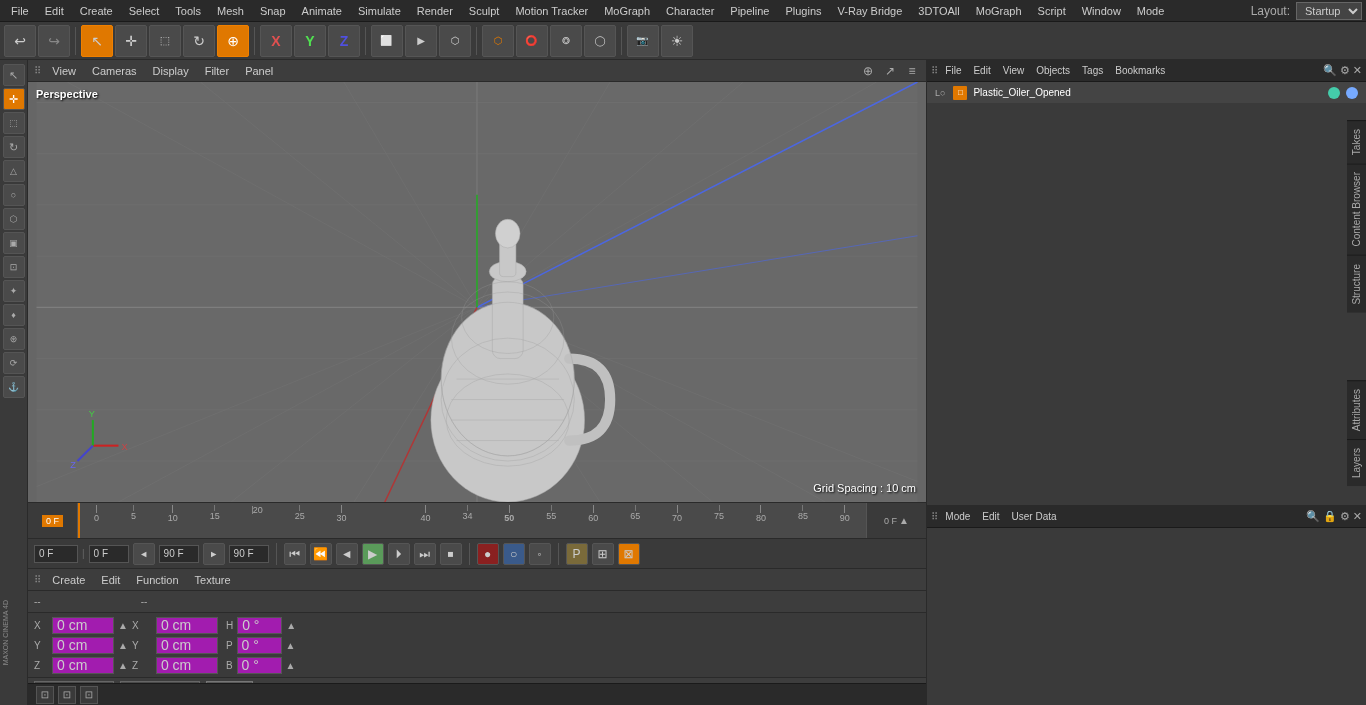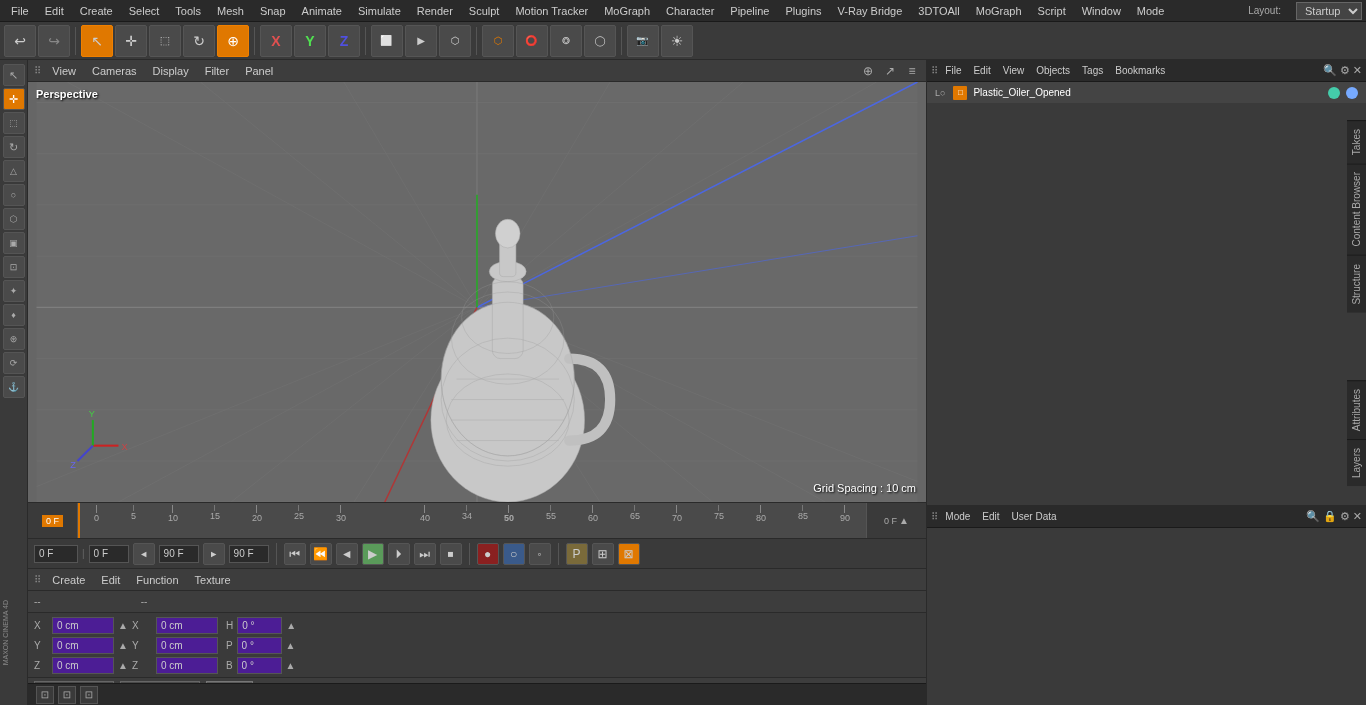--- a/index.html
+++ b/index.html
@@ -335,24 +335,24 @@
       height: 20px;
       padding: 0 6px;
       gap: 4px;
     }
     .coord-label {
       color: #aaa;
       font-size: 10px;
       width: 14px;
     }
     .coord-field {
-      background: #4c1d95;
+      background: #a21caf;
       border: 1px solid #555;
       color: #ccc;
-      font-size: 10px;
+      font-size: 14px;
       padding: 1px 4px;
       height: 17px;
       width: 65px;
     }
     .coord-arrow {
       color: #aaa;
       font-size: 10px;
       cursor: pointer;
     }
 
@@ -557,21 +557,21 @@
   <span class="menu-item">Character</span>
   <span class="menu-item">Pipeline</span>
   <span class="menu-item">Plugins</span>
   <span class="menu-item">V-Ray Bridge</span>
   <span class="menu-item">3DTOAll</span>
   <span class="menu-item">MoGraph</span>
   <span class="menu-item">Script</span>
   <span class="menu-item">Window</span>
   <span class="menu-item">Mode</span>
   <span class="menu-spacer"></span>
-  <span style="color:#aaa;font-size:10px;margin-right:13px;">Layout:</span>
+  <span style="color:#aaa;font-size:12px;margin-right:4px;">Layout:</span>
   <select class="layout-select">
     <option>Startup</option>
   </select>
 </div>
 
 <div class="toolbar">
   <div class="toolbar-btn">↩</div>
   <div class="toolbar-btn" style="color:#888;">↪</div>
   <div class="toolbar-divider"></div>
   <div class="toolbar-btn active">↖</div>
@@ -739,21 +739,21 @@
                     <div style="color:#aaa;font-size:9px;">5</div>
                   </div>
                 <div style="display:flex;flex-direction:column;align-items:center;">
                     <div style="width:1px;height:8px;background:#888;"></div>
                     <div style="color:#aaa;font-size:9px;">10</div>
                   </div>
                 <div style="display:flex;flex-direction:column;align-items:center;">
                     <div style="width:1px;height:6px;background:#777;"></div>
                     <div style="color:#aaa;font-size:9px;">15</div>
                   </div>
-                <div style="display:flex;flex-direction:column;align-items:center;">
+                <div style="display:flex;flex-direction:row;align-items:center;">
                     <div style="width:1px;height:8px;background:#888;"></div>
                     <div style="color:#aaa;font-size:9px;">20</div>
                   </div>
                 <div style="display:flex;flex-direction:column;align-items:center;">
                     <div style="width:1px;height:6px;background:#777;"></div>
                     <div style="color:#aaa;font-size:9px;">25</div>
                   </div>
                 <div style="display:flex;flex-direction:column;align-items:center;">
                     <div style="width:1px;height:8px;background:#888;"></div>
                     <div style="color:#aaa;font-size:9px;">30</div>

